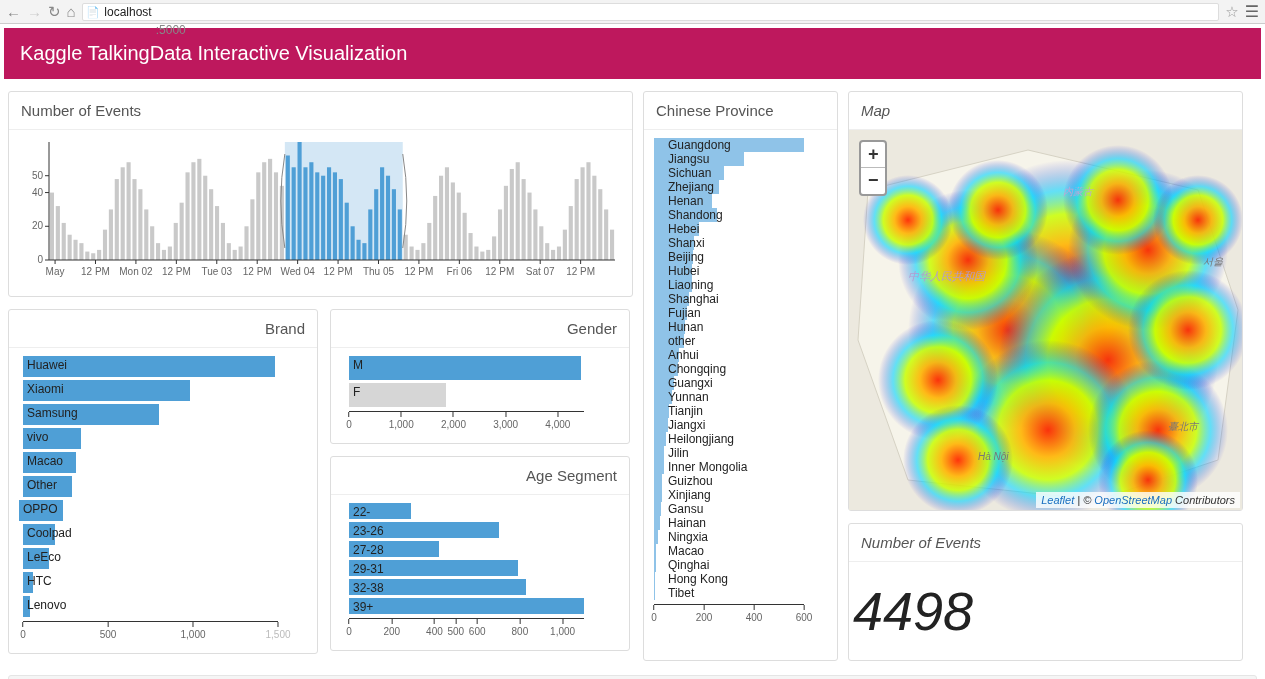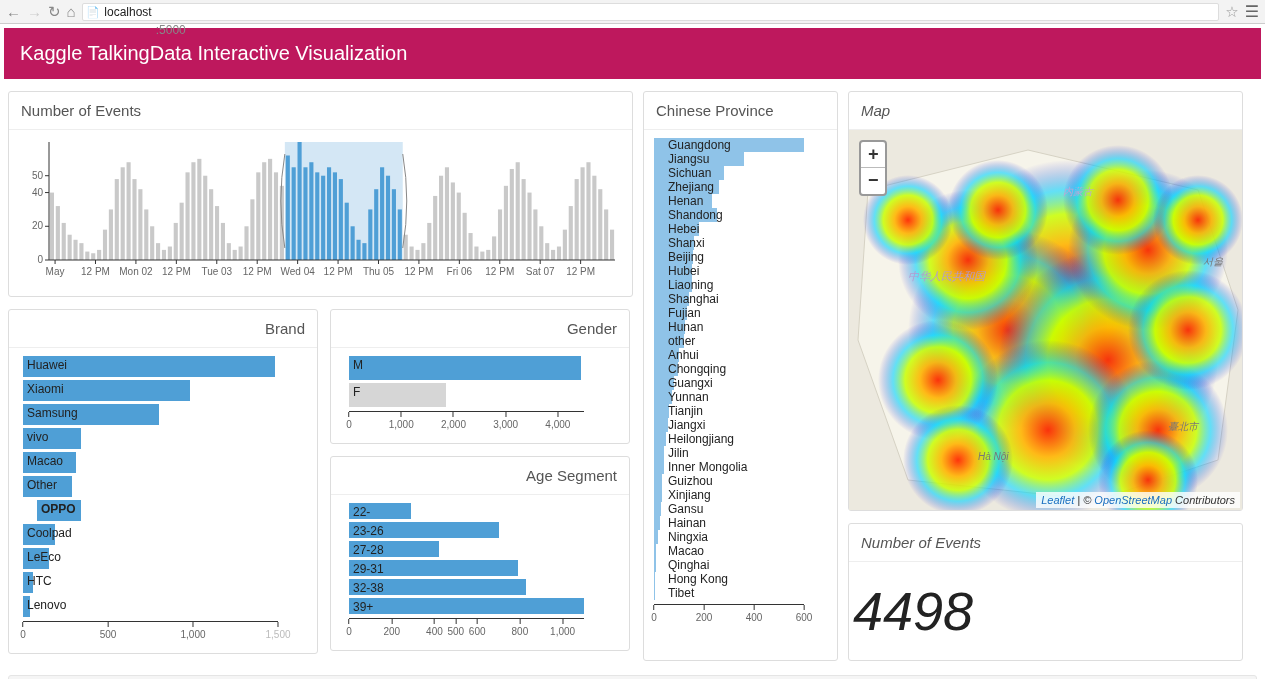--- a/index.html
+++ b/index.html
@@ -253,21 +253,21 @@
                     <span class="lbl">vivo</span>
                   </div>
                   <div class="hrow" style="height: 21px; margin-left: 4px;">
                     <div class="bar sel" style="width:52.7px"></div>
                     <span class="lbl">Macao</span>
                   </div>
                   <div class="hrow" style="height: 21px; margin-left: 4px;">
                     <div class="bar sel" style="width:49.3px"></div>
                     <span class="lbl">Other</span>
                   </div>
-                  <div class="hrow" style="height: 21px; margin-left: 18px; font-weight: bold;">
+                  <div class="hrow" style="height: 21px; margin-left: 0;">
                     <div class="bar sel" style="width:44.2px"></div>
                     <span class="lbl">OPPO</span>
                   </div>
                   <div class="hrow" style="height: 21px; margin-left: 4px;">
                     <div class="bar sel" style="width:32.300000000000004px"></div>
                     <span class="lbl">Coolpad</span>
                   </div>
                   <div class="hrow" style="height: 21px; margin-left: 4px;">
                     <div class="bar sel" style="width:25.5px"></div>
                     <span class="lbl">LeEco</span>

